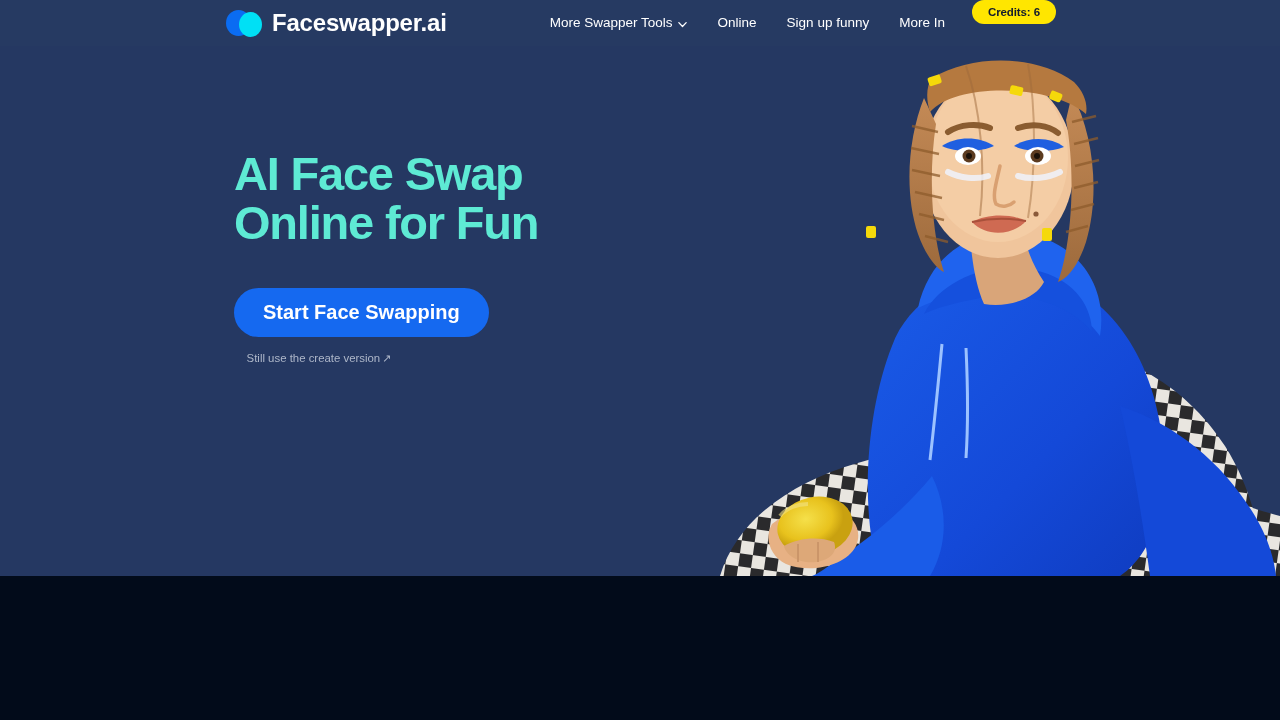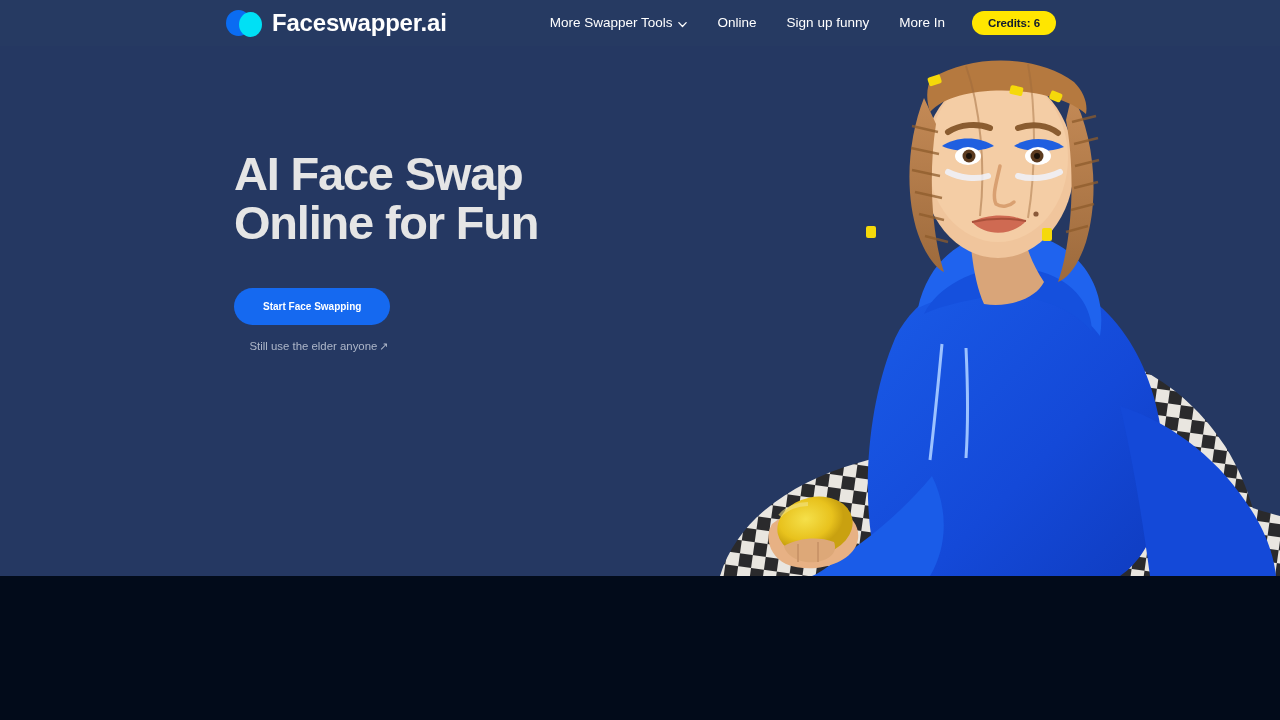--- a/index.html
+++ b/index.html
@@ -35,21 +35,21 @@
     width: 23px; height: 25px; border-radius: 50%;
     background: #00e0f5;
   }
   .brand-name {
     color: #ffffff; font-size: 24px; font-weight: 700;
     letter-spacing: -0.2px; white-space: nowrap;
   }
 
   .nav {
     position: absolute; right: 224px; top: 0; height: 46px;
-    display: flex; align-items: center; gap: 0;
+    display: flex; align-items: flex-start; gap: 0;
   }
   .nav-link {
     color: #ffffff; font-size: 13.5px; font-weight: 400;
     text-decoration: none; white-space: nowrap;
     display: flex; align-items: center; gap: 4px;
     padding: 0 15px; height: 46px; line-height: 46px;
   }
   .chev { display: inline-block; width: 11px; height: 11px; position: relative; top: 1px; }
   .chev svg { display: block; }
   .credits-badge {
@@ -67,36 +67,36 @@
     position: absolute; top: 0; left: 0;
     width: 1280px; height: 576px;
     background: #253862;
     overflow: hidden;
   }
   .hero-copy {
     position: absolute; left: 234px; top: 150px;
     width: 420px;
   }
   .hero-title {
-    color: #e5e5e5;
+    color: #5eead4;
     font-size: 47px; font-weight: 700;
     line-height: 1.04; letter-spacing: -1.2px;
     white-space: pre-line;
   }
   .hero-sub {
     margin-top: 31px;
     color: #c7cfe0;
     font-size: 13.4px; line-height: 1.78;
     width: 378px;
   }
   .cta {
     margin-top: 40px;
     display: inline-block;
     background: #1569f0; color: #ffffff;
-    font-size: 10px; font-weight: 700;
+    font-size: 20px; font-weight: 700;
     padding: 13px 29px; border-radius: 999px;
     border: none; cursor: pointer; text-decoration: none;
     font-family: "Liberation Sans", sans-serif;
   }
   .elder-link {
     display: block; margin-top: 15px;
     color: #aeb7c9; font-size: 11.4px;
     text-decoration: none; width: 170px; text-align: center;
   }
   .elder-link .ext { font-size: 11px; margin-left: 2px; }
@@ -232,21 +232,21 @@
         <path d="M118 498 L118 516" stroke="#c99468" stroke-width="1.8"></path>
         <path d="M138 496 L138 516" stroke="#c99468" stroke-width="1.8"></path>
       </g>
     </svg>
   </div>
 
   <div class="hero-copy">
     <h1 class="hero-title">AI Face Swap
 Online for Fun</h1>
     <a class="cta" href="#">Start Face Swapping</a>
-    <a class="elder-link" href="#"><span>Still use the elder anyone</span><span class="ext">↗</span></a>
+    <a class="elder-link" href="#"><span>Still use the create version</span><span class="ext">↗</span></a>
   </div>
 </section>
 
 <header class="header">
   <a class="brand" href="#">
     <span class="logo-mark">
       <span class="c1"></span>
         <span class="c2"></span>
     </span>
     <span class="brand-name">Faceswapper.ai</span>

